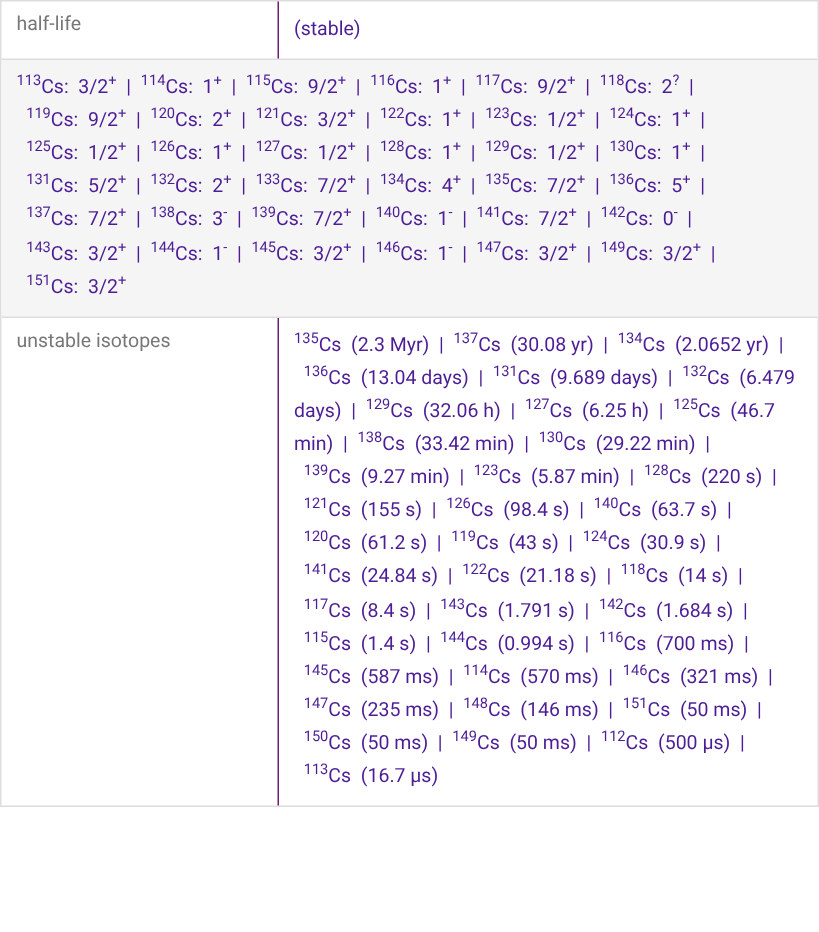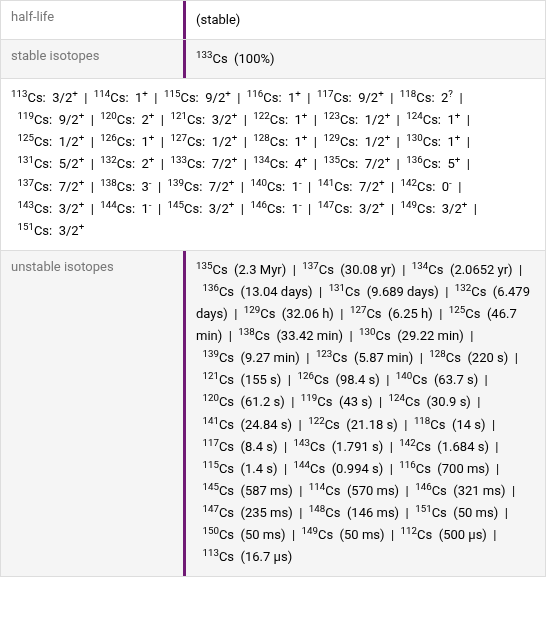--- a/index.html
+++ b/index.html
@@ -27,26 +27,26 @@
       border-bottom: none;
     }
     .row:nth-child(even) {
       background: #f5f5f5;
     }
     .label-cell {
       width: 185px;
       flex-shrink: 0;
       padding: 8px 10px;
       color: #777;
-      border-right: 3px solid #701a75;
+      border-right: 1px solid #701a75;
     }
     .value-cell {
       flex: 1;
       padding: 8px 10px;
-      color: #000000;
+      color: #4c1d95;
       line-height: 1.7;
       word-wrap: break-word;
     }
     .sup {
       vertical-align: super;
       font-size: 0.75em;
       line-height: 0;
     }
     .isotope-text {
       white-space: normal;
@@ -54,23 +54,19 @@
   </style>
 </head>
 <body>
 
 <div class="table">
 <div class="row">
       <div class="label-cell">half-life</div>
       <div class="value-cell isotope-text">(stable)</div>
     </div>
     <div class="row">
-      <div class="label-cell">stable isotopes</div>
-      <div class="value-cell isotope-text"><span class="sup">133</span>Cs&nbsp;&nbsp;(100%)</div>
-    </div>
-    <div class="row">
       <div class="value-cell isotope-text"><span class="sup">113</span>Cs:&nbsp;&nbsp;3/2<span class="sup">+</span>&nbsp;&nbsp;|&nbsp;&nbsp;<span class="sup">114</span>Cs:&nbsp;&nbsp;1<span class="sup">+</span>&nbsp;&nbsp;|&nbsp;&nbsp;<span class="sup">115</span>Cs:&nbsp;&nbsp;9/2<span class="sup">+</span>&nbsp;&nbsp;|&nbsp;&nbsp;<span class="sup">116</span>Cs:&nbsp;&nbsp;1<span class="sup">+</span>&nbsp;&nbsp;|&nbsp;&nbsp;<span class="sup">117</span>Cs:&nbsp;&nbsp;9/2<span class="sup">+</span>&nbsp;&nbsp;|&nbsp;&nbsp;<span class="sup">118</span>Cs:&nbsp;&nbsp;2<span class="sup">?</span>&nbsp;&nbsp;|&nbsp;&nbsp;<span class="sup">119</span>Cs:&nbsp;&nbsp;9/2<span class="sup">+</span>&nbsp;&nbsp;|&nbsp;&nbsp;<span class="sup">120</span>Cs:&nbsp;&nbsp;2<span class="sup">+</span>&nbsp;&nbsp;|&nbsp;&nbsp;<span class="sup">121</span>Cs:&nbsp;&nbsp;3/2<span class="sup">+</span>&nbsp;&nbsp;|&nbsp;&nbsp;<span class="sup">122</span>Cs:&nbsp;&nbsp;1<span class="sup">+</span>&nbsp;&nbsp;|&nbsp;&nbsp;<span class="sup">123</span>Cs:&nbsp;&nbsp;1/2<span class="sup">+</span>&nbsp;&nbsp;|&nbsp;&nbsp;<span class="sup">124</span>Cs:&nbsp;&nbsp;1<span class="sup">+</span>&nbsp;&nbsp;|&nbsp;&nbsp;<span class="sup">125</span>Cs:&nbsp;&nbsp;1/2<span class="sup">+</span>&nbsp;&nbsp;|&nbsp;&nbsp;<span class="sup">126</span>Cs:&nbsp;&nbsp;1<span class="sup">+</span>&nbsp;&nbsp;|&nbsp;&nbsp;<span class="sup">127</span>Cs:&nbsp;&nbsp;1/2<span class="sup">+</span>&nbsp;&nbsp;|&nbsp;&nbsp;<span class="sup">128</span>Cs:&nbsp;&nbsp;1<span class="sup">+</span>&nbsp;&nbsp;|&nbsp;&nbsp;<span class="sup">129</span>Cs:&nbsp;&nbsp;1/2<span class="sup">+</span>&nbsp;&nbsp;|&nbsp;&nbsp;<span class="sup">130</span>Cs:&nbsp;&nbsp;1<span class="sup">+</span>&nbsp;&nbsp;|&nbsp;&nbsp;<span class="sup">131</span>Cs:&nbsp;&nbsp;5/2<span class="sup">+</span>&nbsp;&nbsp;|&nbsp;&nbsp;<span class="sup">132</span>Cs:&nbsp;&nbsp;2<span class="sup">+</span>&nbsp;&nbsp;|&nbsp;&nbsp;<span class="sup">133</span>Cs:&nbsp;&nbsp;7/2<span class="sup">+</span>&nbsp;&nbsp;|&nbsp;&nbsp;<span class="sup">134</span>Cs:&nbsp;&nbsp;4<span class="sup">+</span>&nbsp;&nbsp;|&nbsp;&nbsp;<span class="sup">135</span>Cs:&nbsp;&nbsp;7/2<span class="sup">+</span>&nbsp;&nbsp;|&nbsp;&nbsp;<span class="sup">136</span>Cs:&nbsp;&nbsp;5<span class="sup">+</span>&nbsp;&nbsp;|&nbsp;&nbsp;<span class="sup">137</span>Cs:&nbsp;&nbsp;7/2<span class="sup">+</span>&nbsp;&nbsp;|&nbsp;&nbsp;<span class="sup">138</span>Cs:&nbsp;&nbsp;3<span class="sup">-</span>&nbsp;&nbsp;|&nbsp;&nbsp;<span class="sup">139</span>Cs:&nbsp;&nbsp;7/2<span class="sup">+</span>&nbsp;&nbsp;|&nbsp;&nbsp;<span class="sup">140</span>Cs:&nbsp;&nbsp;1<span class="sup">-</span>&nbsp;&nbsp;|&nbsp;&nbsp;<span class="sup">141</span>Cs:&nbsp;&nbsp;7/2<span class="sup">+</span>&nbsp;&nbsp;|&nbsp;&nbsp;<span class="sup">142</span>Cs:&nbsp;&nbsp;0<span class="sup">-</span>&nbsp;&nbsp;|&nbsp;&nbsp;<span class="sup">143</span>Cs:&nbsp;&nbsp;3/2<span class="sup">+</span>&nbsp;&nbsp;|&nbsp;&nbsp;<span class="sup">144</span>Cs:&nbsp;&nbsp;1<span class="sup">-</span>&nbsp;&nbsp;|&nbsp;&nbsp;<span class="sup">145</span>Cs:&nbsp;&nbsp;3/2<span class="sup">+</span>&nbsp;&nbsp;|&nbsp;&nbsp;<span class="sup">146</span>Cs:&nbsp;&nbsp;1<span class="sup">-</span>&nbsp;&nbsp;|&nbsp;&nbsp;<span class="sup">147</span>Cs:&nbsp;&nbsp;3/2<span class="sup">+</span>&nbsp;&nbsp;|&nbsp;&nbsp;<span class="sup">149</span>Cs:&nbsp;&nbsp;3/2<span class="sup">+</span>&nbsp;&nbsp;|&nbsp;&nbsp;<span class="sup">151</span>Cs:&nbsp;&nbsp;3/2<span class="sup">+</span></div>
     </div>
     <div class="row">
       <div class="label-cell">unstable isotopes</div>
       <div class="value-cell isotope-text"><span class="sup">135</span>Cs&nbsp;&nbsp;(2.3 Myr)&nbsp;&nbsp;|&nbsp;&nbsp;<span class="sup">137</span>Cs&nbsp;&nbsp;(30.08 yr)&nbsp;&nbsp;|&nbsp;&nbsp;<span class="sup">134</span>Cs&nbsp;&nbsp;(2.0652 yr)&nbsp;&nbsp;|&nbsp;&nbsp;<span class="sup">136</span>Cs&nbsp;&nbsp;(13.04 days)&nbsp;&nbsp;|&nbsp;&nbsp;<span class="sup">131</span>Cs&nbsp;&nbsp;(9.689 days)&nbsp;&nbsp;|&nbsp;&nbsp;<span class="sup">132</span>Cs&nbsp;&nbsp;(6.479 days)&nbsp;&nbsp;|&nbsp;&nbsp;<span class="sup">129</span>Cs&nbsp;&nbsp;(32.06 h)&nbsp;&nbsp;|&nbsp;&nbsp;<span class="sup">127</span>Cs&nbsp;&nbsp;(6.25 h)&nbsp;&nbsp;|&nbsp;&nbsp;<span class="sup">125</span>Cs&nbsp;&nbsp;(46.7 min)&nbsp;&nbsp;|&nbsp;&nbsp;<span class="sup">138</span>Cs&nbsp;&nbsp;(33.42 min)&nbsp;&nbsp;|&nbsp;&nbsp;<span class="sup">130</span>Cs&nbsp;&nbsp;(29.22 min)&nbsp;&nbsp;|&nbsp;&nbsp;<span class="sup">139</span>Cs&nbsp;&nbsp;(9.27 min)&nbsp;&nbsp;|&nbsp;&nbsp;<span class="sup">123</span>Cs&nbsp;&nbsp;(5.87 min)&nbsp;&nbsp;|&nbsp;&nbsp;<span class="sup">128</span>Cs&nbsp;&nbsp;(220 s)&nbsp;&nbsp;|&nbsp;&nbsp;<span class="sup">121</span>Cs&nbsp;&nbsp;(155 s)&nbsp;&nbsp;|&nbsp;&nbsp;<span class="sup">126</span>Cs&nbsp;&nbsp;(98.4 s)&nbsp;&nbsp;|&nbsp;&nbsp;<span class="sup">140</span>Cs&nbsp;&nbsp;(63.7 s)&nbsp;&nbsp;|&nbsp;&nbsp;<span class="sup">120</span>Cs&nbsp;&nbsp;(61.2 s)&nbsp;&nbsp;|&nbsp;&nbsp;<span class="sup">119</span>Cs&nbsp;&nbsp;(43 s)&nbsp;&nbsp;|&nbsp;&nbsp;<span class="sup">124</span>Cs&nbsp;&nbsp;(30.9 s)&nbsp;&nbsp;|&nbsp;&nbsp;<span class="sup">141</span>Cs&nbsp;&nbsp;(24.84 s)&nbsp;&nbsp;|&nbsp;&nbsp;<span class="sup">122</span>Cs&nbsp;&nbsp;(21.18 s)&nbsp;&nbsp;|&nbsp;&nbsp;<span class="sup">118</span>Cs&nbsp;&nbsp;(14 s)&nbsp;&nbsp;|&nbsp;&nbsp;<span class="sup">117</span>Cs&nbsp;&nbsp;(8.4 s)&nbsp;&nbsp;|&nbsp;&nbsp;<span class="sup">143</span>Cs&nbsp;&nbsp;(1.791 s)&nbsp;&nbsp;|&nbsp;&nbsp;<span class="sup">142</span>Cs&nbsp;&nbsp;(1.684 s)&nbsp;&nbsp;|&nbsp;&nbsp;<span class="sup">115</span>Cs&nbsp;&nbsp;(1.4 s)&nbsp;&nbsp;|&nbsp;&nbsp;<span class="sup">144</span>Cs&nbsp;&nbsp;(0.994 s)&nbsp;&nbsp;|&nbsp;&nbsp;<span class="sup">116</span>Cs&nbsp;&nbsp;(700 ms)&nbsp;&nbsp;|&nbsp;&nbsp;<span class="sup">145</span>Cs&nbsp;&nbsp;(587 ms)&nbsp;&nbsp;|&nbsp;&nbsp;<span class="sup">114</span>Cs&nbsp;&nbsp;(570 ms)&nbsp;&nbsp;|&nbsp;&nbsp;<span class="sup">146</span>Cs&nbsp;&nbsp;(321 ms)&nbsp;&nbsp;|&nbsp;&nbsp;<span class="sup">147</span>Cs&nbsp;&nbsp;(235 ms)&nbsp;&nbsp;|&nbsp;&nbsp;<span class="sup">148</span>Cs&nbsp;&nbsp;(146 ms)&nbsp;&nbsp;|&nbsp;&nbsp;<span class="sup">151</span>Cs&nbsp;&nbsp;(50 ms)&nbsp;&nbsp;|&nbsp;&nbsp;<span class="sup">150</span>Cs&nbsp;&nbsp;(50 ms)&nbsp;&nbsp;|&nbsp;&nbsp;<span class="sup">149</span>Cs&nbsp;&nbsp;(50 ms)&nbsp;&nbsp;|&nbsp;&nbsp;<span class="sup">112</span>Cs&nbsp;&nbsp;(500 μs)&nbsp;&nbsp;|&nbsp;&nbsp;<span class="sup">113</span>Cs&nbsp;&nbsp;(16.7 μs)</div>
     </div>
   </div>
 
 </body></html>

